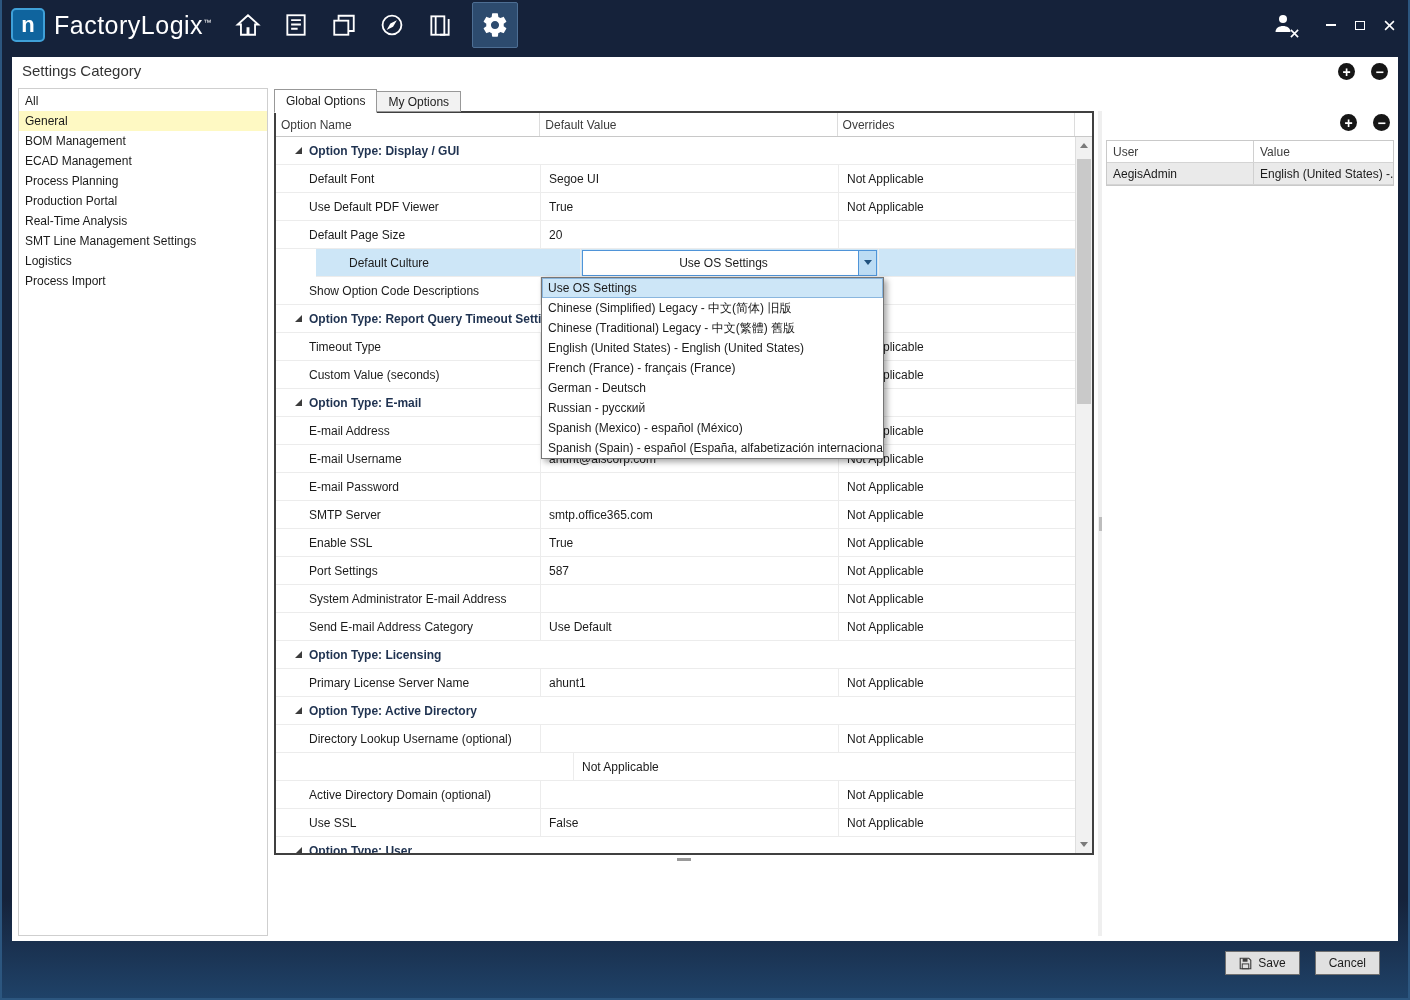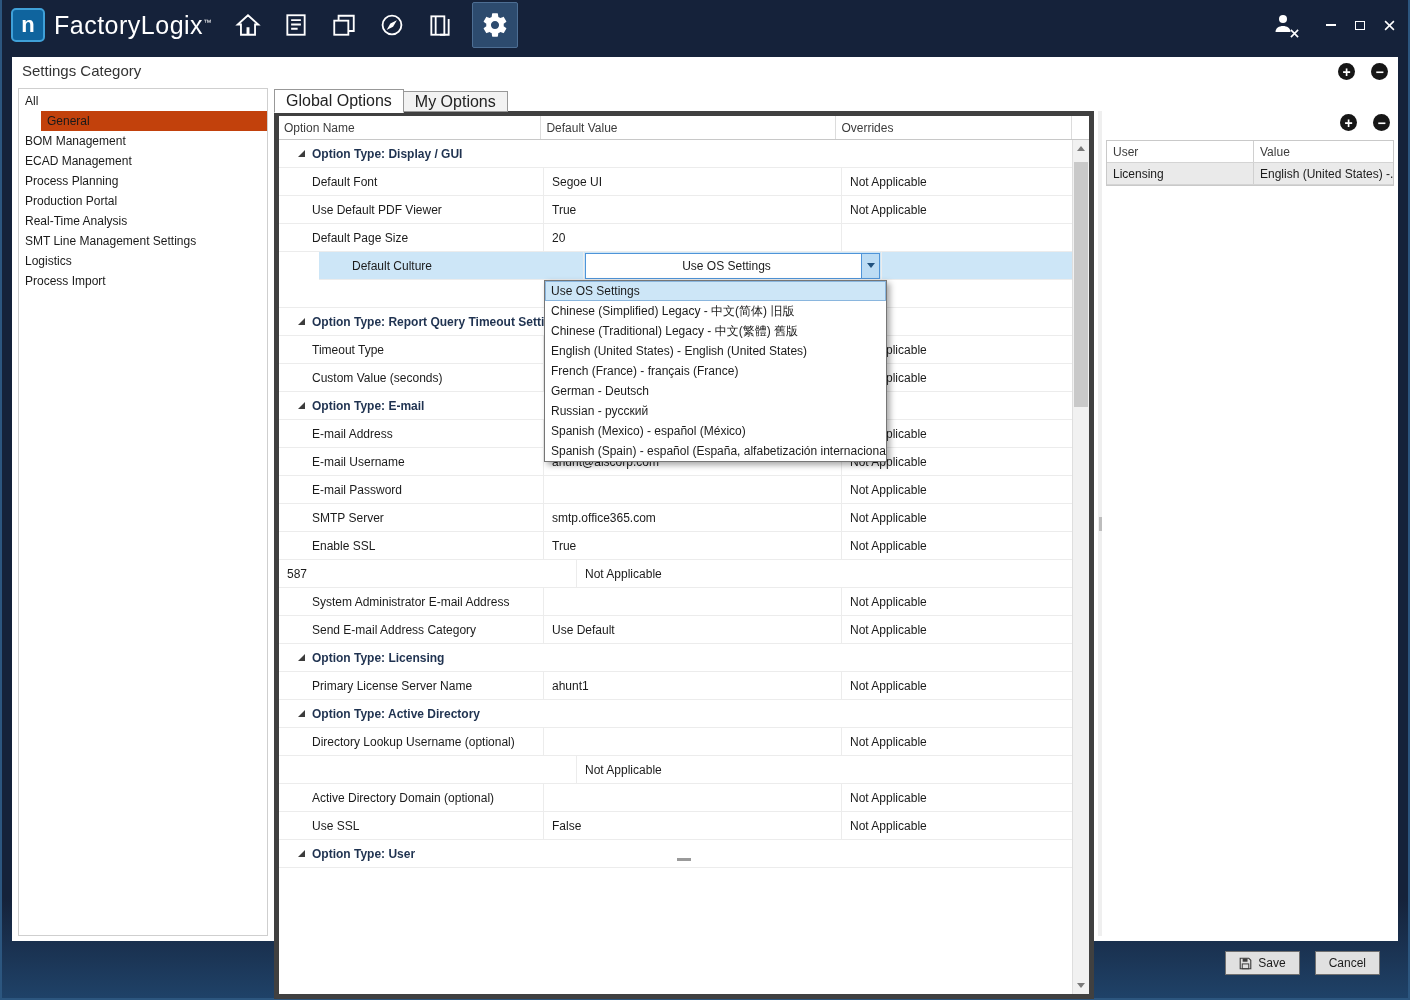--- a/index.html
+++ b/index.html
@@ -23,30 +23,30 @@
 
   
   .main { position:absolute; left:10px; top:57px; width:1386px; height:884px; background:#fff; }
   .page-title { position:absolute; left:10px; top:5px; font-size:15px; color:#333; }
   .circle-btn { width:17px; height:17px; border-radius:50%; background:#161616; color:#fff; font-size:14px; font-weight:bold; display:flex; align-items:center; justify-content:center; line-height:1; cursor:pointer; }
   .top-actions { position:absolute; right:10px; top:6px; display:flex; gap:16px; }
 
   
   .nav { position:absolute; left:6px; top:31px; width:250px; bottom:5px; border:1px solid #cfcfcf; background:#fff; padding-top:2px; }
   .nav-item { height:20px; line-height:20px; font-size:12px; color:#1a1a1a; padding-left:6px; white-space:nowrap; cursor:default; }
-  .nav-item.selected { background:#c2410c;margin-left:22px; }
+  .nav-item.selected { background:#fef9c3; }
 
   
   .tabs { position:absolute; left:262px; top:32px; display:flex; z-index:3; }
-  .tab { font-size:16px; padding:0 11px; border:1px solid #989898; background:#f2f2f2; height:21px; line-height:20px; margin-top:2px; color:#222; cursor:pointer; }
+  .tab { font-size:12px; padding:0 11px; border:1px solid #989898; background:#f2f2f2; height:21px; line-height:20px; margin-top:2px; color:#222; cursor:pointer; }
   .tab.active { background:#fff; height:24px; line-height:22px; margin-top:0; border-bottom:1px solid #fff; position:relative; z-index:2; }
   .tab + .tab { border-left:none; }
 
   
-  .grid { position:absolute; left:262px; top:54px; width:820px; height:888px; border:5px solid #404040; background:#fff; }
+  .grid { position:absolute; left:262px; top:54px; width:820px; height:744px; border:2px solid #404040; background:#fff; }
   .grid-header { display:flex; height:24px; border-bottom:1px solid #c8c8c8; }
   .gh { font-size:12px; color:#3c3c3c; display:flex; align-items:center; padding-left:5px; border-right:1px solid #dcdcdc; }
   .gh.c1 { width:265px; } .gh.c2 { width:298px; } .gh.c3 { width:238px; }
   .gh.sp { width:17px; border-right:none; }
   .grid-body { position:absolute; left:0; top:24px; right:17px; bottom:0; overflow:hidden; background:#fff;text-align:center; }
   .row { display:flex; height:28px; border-bottom:1px solid #ececec; background:#fff; }
   .row.sel { background:#cde6f7;margin-left:40px; }
   .cell { font-size:12px; color:#1b1b1b; display:flex; align-items:center; padding:0 8px; border-right:1px solid #ececec; white-space:nowrap; overflow:hidden; }
   .cell.c1 { width:265px; padding-left:33px; }
   .cell.c2 { width:298px; }
@@ -233,20 +233,21 @@
             <div class="combo">
               <span class="combo-text">Use OS Settings</span>
               <span class="combo-arrow">
                   <span class="tri-dn-dark"></span>
                 </span>
             </div>
           </div>
           <div class="cell c3"></div>
         </div>
         <div class="row">
+          <div class="cell c1">Show Option Code Descriptions</div>
           <div class="cell c2"></div>
           <div class="cell c3"></div>
         </div>
 
         <div class="grow">
           <svg width="9" height="9" viewBox="0 0 9 9">
               <path d="M8 1v7H1z" fill="#3c3c3c"></path>
             </svg>
           <span class="glabel">Option Type: Report Query Timeout Settings</span>
         </div>
@@ -286,20 +287,21 @@
           <div class="cell c1">SMTP Server</div>
           <div class="cell c2">smtp.office365.com</div>
           <div class="cell c3">Not Applicable</div>
         </div>
         <div class="row">
           <div class="cell c1">Enable SSL</div>
           <div class="cell c2">True</div>
           <div class="cell c3">Not Applicable</div>
         </div>
         <div class="row">
+          <div class="cell c1">Port Settings</div>
           <div class="cell c2">587</div>
           <div class="cell c3">Not Applicable</div>
         </div>
         <div class="row">
           <div class="cell c1">System Administrator E-mail Address</div>
           <div class="cell c2"></div>
           <div class="cell c3">Not Applicable</div>
         </div>
         <div class="row">
           <div class="cell c1">Send E-mail Address Category</div>
@@ -389,21 +391,21 @@
       <div class="rp-actions">
         <div class="circle-btn">+</div>
         <div class="circle-btn">−</div>
       </div>
       <div class="rtable">
         <div class="rth">
           <div class="rcell u">User</div>
           <div class="rcell v">Value</div>
         </div>
         <div class="rrow">
-          <div class="rcell u">Licensing</div>
+          <div class="rcell u">AegisAdmin</div>
           <div class="rcell v">English (United States) -...</div>
         </div>
       </div>
     </div>
 
   </div>
 
   <div class="footer">
     <div class="btn">
       <svg width="13" height="13" viewBox="0 0 16 16">

